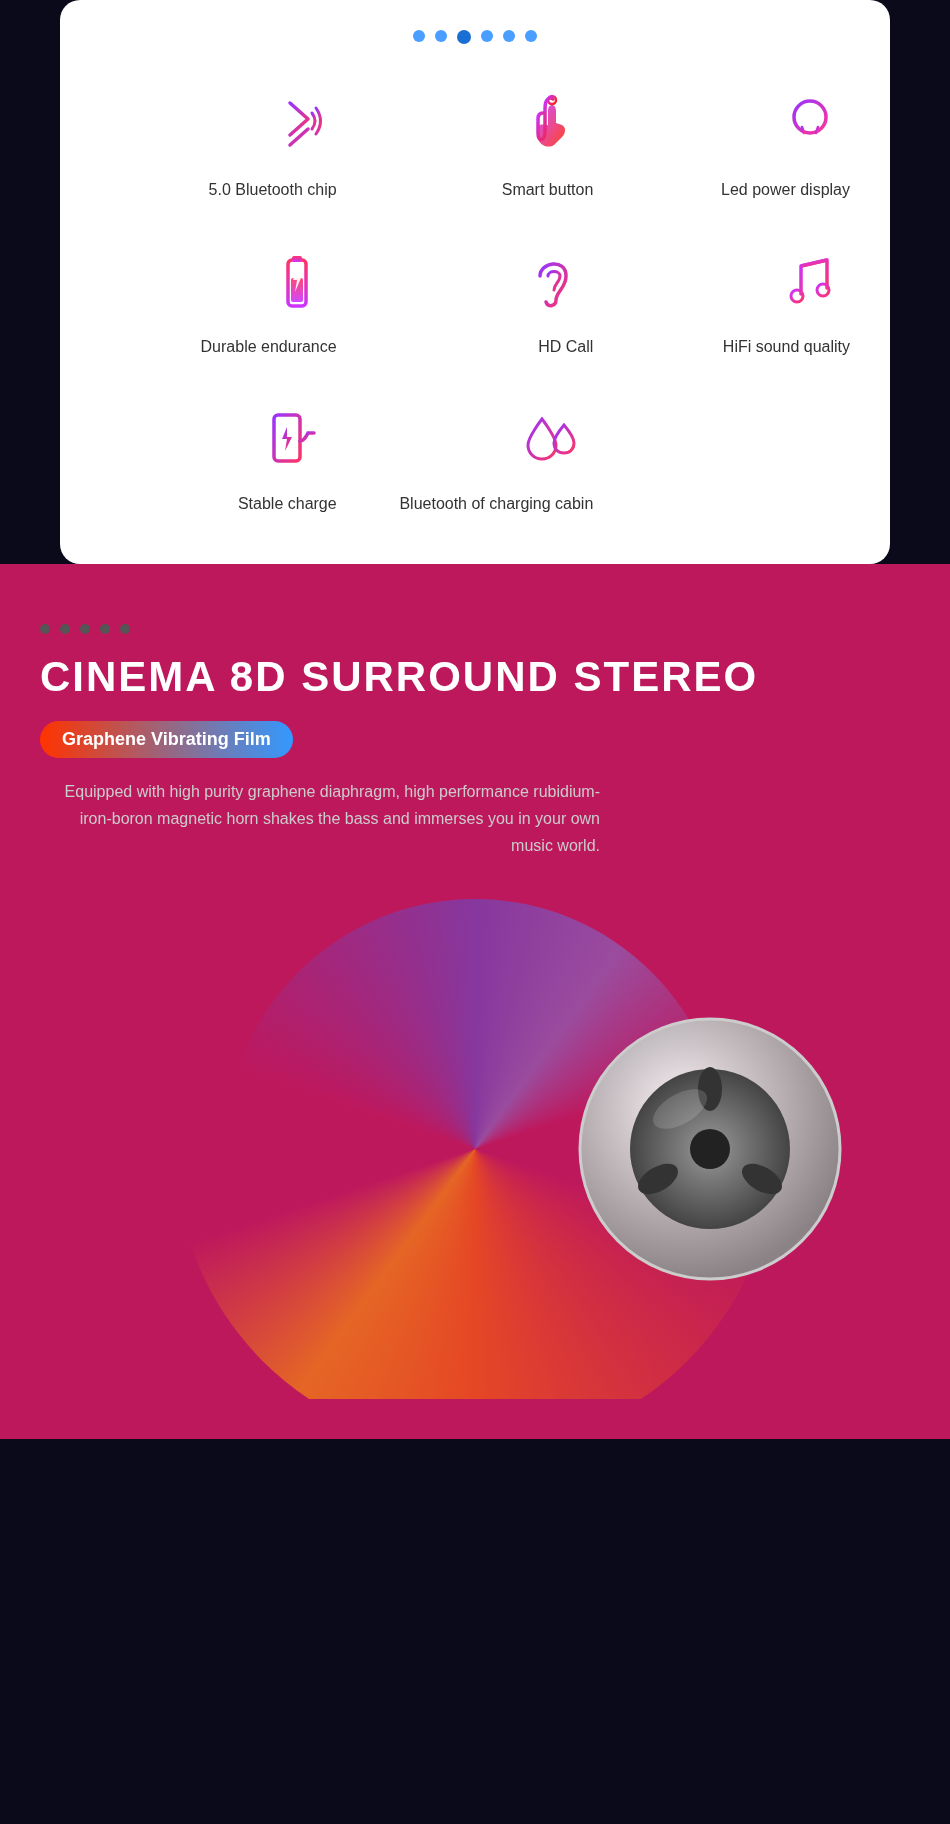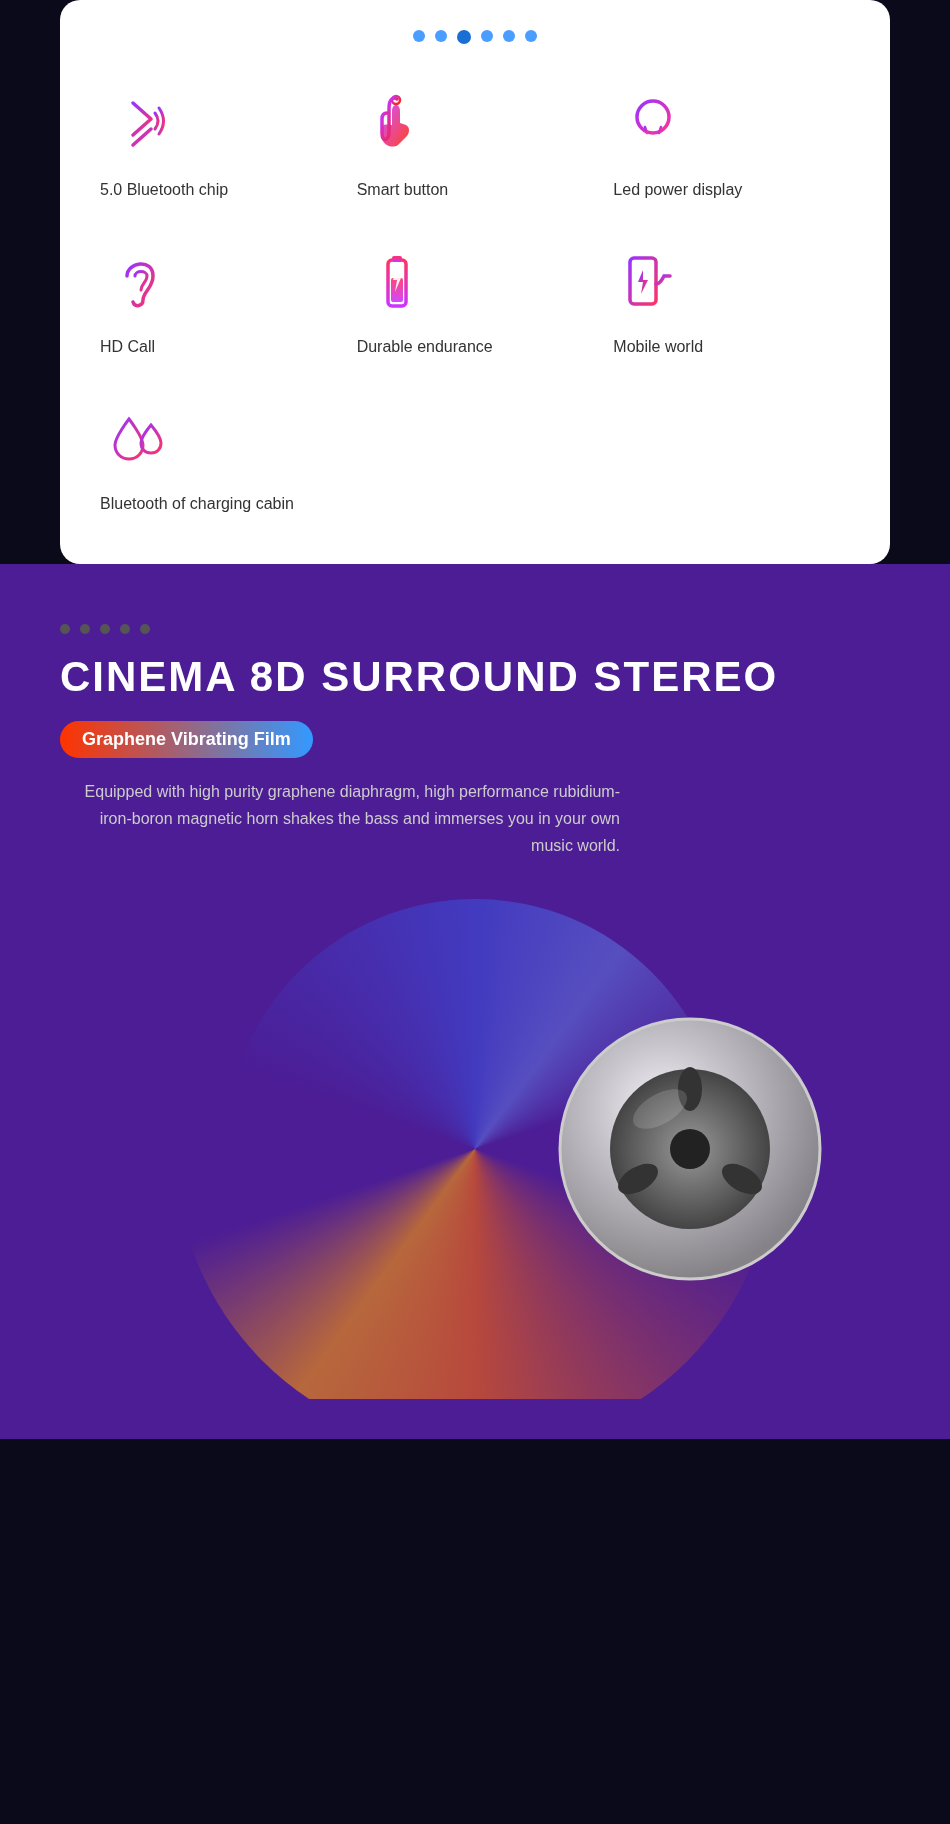--- a/index.html
+++ b/index.html
@@ -38,21 +38,21 @@
     .icon-grid {
       display: grid;
       grid-template-columns: repeat(3, 1fr);
       gap: 40px 20px;
       padding: 0 20px;
     }
 
     .icon-item {
       display: flex;
       flex-direction: column;
-      align-items: flex-start;
+      align-items: flex-end;
       gap: 16px;
     }
 
     .icon-wrap {
       width: 80px;
       height: 80px;
       display: flex;
       align-items: center;
       justify-content: center;
     }
@@ -64,22 +64,22 @@
 
     .icon-label {
       font-size: 16px;
       color: #333;
       text-align: center;
       line-height: 1.3;
     }
 
     
     .dark-section {
-      background: #4c1d95;
-      padding: 60px 60px 40px;
+      background: #be185d;
+      padding: 60px 40px 40px;
       position: relative;
     }
 
     .dots-row-dark {
       display: flex;
       gap: 10px;
       margin-bottom: 20px;
     }
 
     .dot-dark {
@@ -245,55 +245,73 @@
           <line x1="41" y1="44" x2="43" y2="38" stroke="url(#g3)" stroke-width="2.5" stroke-linecap="round"></line>
         </svg>
       </div>
       <span class="icon-label">Led power display</span>
     </div>
 
     <div class="icon-item">
       <div class="icon-wrap">
         <svg viewBox="0 0 70 70" fill="none" xmlns="http://www.w3.org/2000/svg">
           <defs>
+            <linearGradient id="g5" x1="0" y1="1" x2="0" y2="0">
+              <stop offset="0%" stop-color="#cc33ff"></stop>
+              <stop offset="100%" stop-color="#ff3366"></stop>
+            </linearGradient>
+          </defs>
+
+          <rect x="26" y="14" width="18" height="46" rx="4" stroke="url(#g5)" stroke-width="3.5" fill="none"></rect>
+
+          <rect x="30" y="10" width="10" height="6" rx="2" fill="url(#g5)"></rect>
+
+          <rect x="29" y="32" width="12" height="24" rx="2" fill="url(#g5)" opacity="0.9"></rect>
+
+          <path d="M35 22 L31 34 L35 34 L33 46 L39 32 L35 32 Z" fill="#fff" opacity="0.9"></path>
+        </svg>
+      </div>
+      <span class="icon-label">Durable endurance</span>
+    </div>
+
+    <div class="icon-item">
+      <div class="icon-wrap">
+        <svg viewBox="0 0 70 70" fill="none" xmlns="http://www.w3.org/2000/svg">
+          <defs>
             <linearGradient id="g4" x1="0" y1="0" x2="1" y2="1">
               <stop offset="0%" stop-color="#9933ff"></stop>
               <stop offset="100%" stop-color="#ff3366"></stop>
             </linearGradient>
           </defs>
 
           <path d="M22 30 C22 16 48 12 48 30 C48 42 38 46 38 54 C38 60 30 62 28 56" stroke="url(#g4)" stroke-width="3.5" stroke-linecap="round" fill="none"></path>
           <path d="M30 30 C30 24 42 24 42 30 C42 36 36 38 36 44" stroke="url(#g4)" stroke-width="3" stroke-linecap="round" fill="none"></path>
         </svg>
       </div>
       <span class="icon-label">HD Call</span>
     </div>
 
     <div class="icon-item">
       <div class="icon-wrap">
         <svg viewBox="0 0 70 70" fill="none" xmlns="http://www.w3.org/2000/svg">
           <defs>
-            <linearGradient id="g5" x1="0" y1="1" x2="0" y2="0">
+            <linearGradient id="g6" x1="0" y1="0" x2="1" y2="1">
               <stop offset="0%" stop-color="#cc33ff"></stop>
               <stop offset="100%" stop-color="#ff3366"></stop>
             </linearGradient>
           </defs>
 
-          <rect x="26" y="14" width="18" height="46" rx="4" stroke="url(#g5)" stroke-width="3.5" fill="none"></rect>
-
-          <rect x="30" y="10" width="10" height="6" rx="2" fill="url(#g5)"></rect>
-
-          <rect x="29" y="32" width="12" height="24" rx="2" fill="url(#g5)" opacity="0.9"></rect>
-
-          <path d="M35 22 L31 34 L35 34 L33 46 L39 32 L35 32 Z" fill="#fff" opacity="0.9"></path>
-        </svg>
-      </div>
-      <span class="icon-label">Durable endurance</span>
-    </div>
-
+          <path d="M26 48 L26 20 L52 14 L52 42" stroke="url(#g6)" stroke-width="3.5" stroke-linecap="round" stroke-linejoin="round" fill="none"></path>
+          <line x1="26" y1="20" x2="52" y2="14" stroke="url(#g6)" stroke-width="3.5"></line>
+          <circle cx="22" cy="50" r="6" stroke="url(#g6)" stroke-width="3" fill="none"></circle>
+          <circle cx="48" cy="44" r="6" stroke="url(#g6)" stroke-width="3" fill="none"></circle>
+        </svg>
+      </div>
+      <span class="icon-label">HiFi sound quality</span>
+    </div>
 
     <div class="icon-item">
       <div class="icon-wrap">
         <svg viewBox="0 0 70 70" fill="none" xmlns="http://www.w3.org/2000/svg">
           <defs>
             <linearGradient id="g7" x1="0" y1="0" x2="1" y2="1">
               <stop offset="0%" stop-color="#9933ff"></stop>
               <stop offset="100%" stop-color="#ff3366"></stop>
             </linearGradient>
           </defs>
@@ -301,21 +319,21 @@
           <rect x="12" y="12" width="26" height="46" rx="4" stroke="url(#g7)" stroke-width="3.5" fill="none"></rect>
 
           <path d="M25 24 L20 36 L25 36 L23 48 L30 34 L25 34 Z" fill="url(#g7)"></path>
 
           <path d="M38 38 C42 38 44 34 46 30 L52 30" stroke="url(#g7)" stroke-width="3.5" stroke-linecap="round" fill="none"></path>
           <line x1="52" y1="26" x2="52" y2="34" stroke="url(#g7)" stroke-width="3" stroke-linecap="round"></line>
           <line x1="48" y1="28" x2="56" y2="28" stroke="url(#g7)" stroke-width="3" stroke-linecap="round"></line>
           <line x1="48" y1="32" x2="56" y2="32" stroke="url(#g7)" stroke-width="3" stroke-linecap="round"></line>
         </svg>
       </div>
-      <span class="icon-label">Mobile world</span>
+      <span class="icon-label">Stable charge</span>
     </div>
 
     <div class="icon-item">
       <div class="icon-wrap">
         <svg viewBox="0 0 70 70" fill="none" xmlns="http://www.w3.org/2000/svg">
           <defs>
             <linearGradient id="g8" x1="0" y1="0" x2="1" y2="1">
               <stop offset="0%" stop-color="#9933ff"></stop>
               <stop offset="100%" stop-color="#ff3366"></stop>
             </linearGradient>

